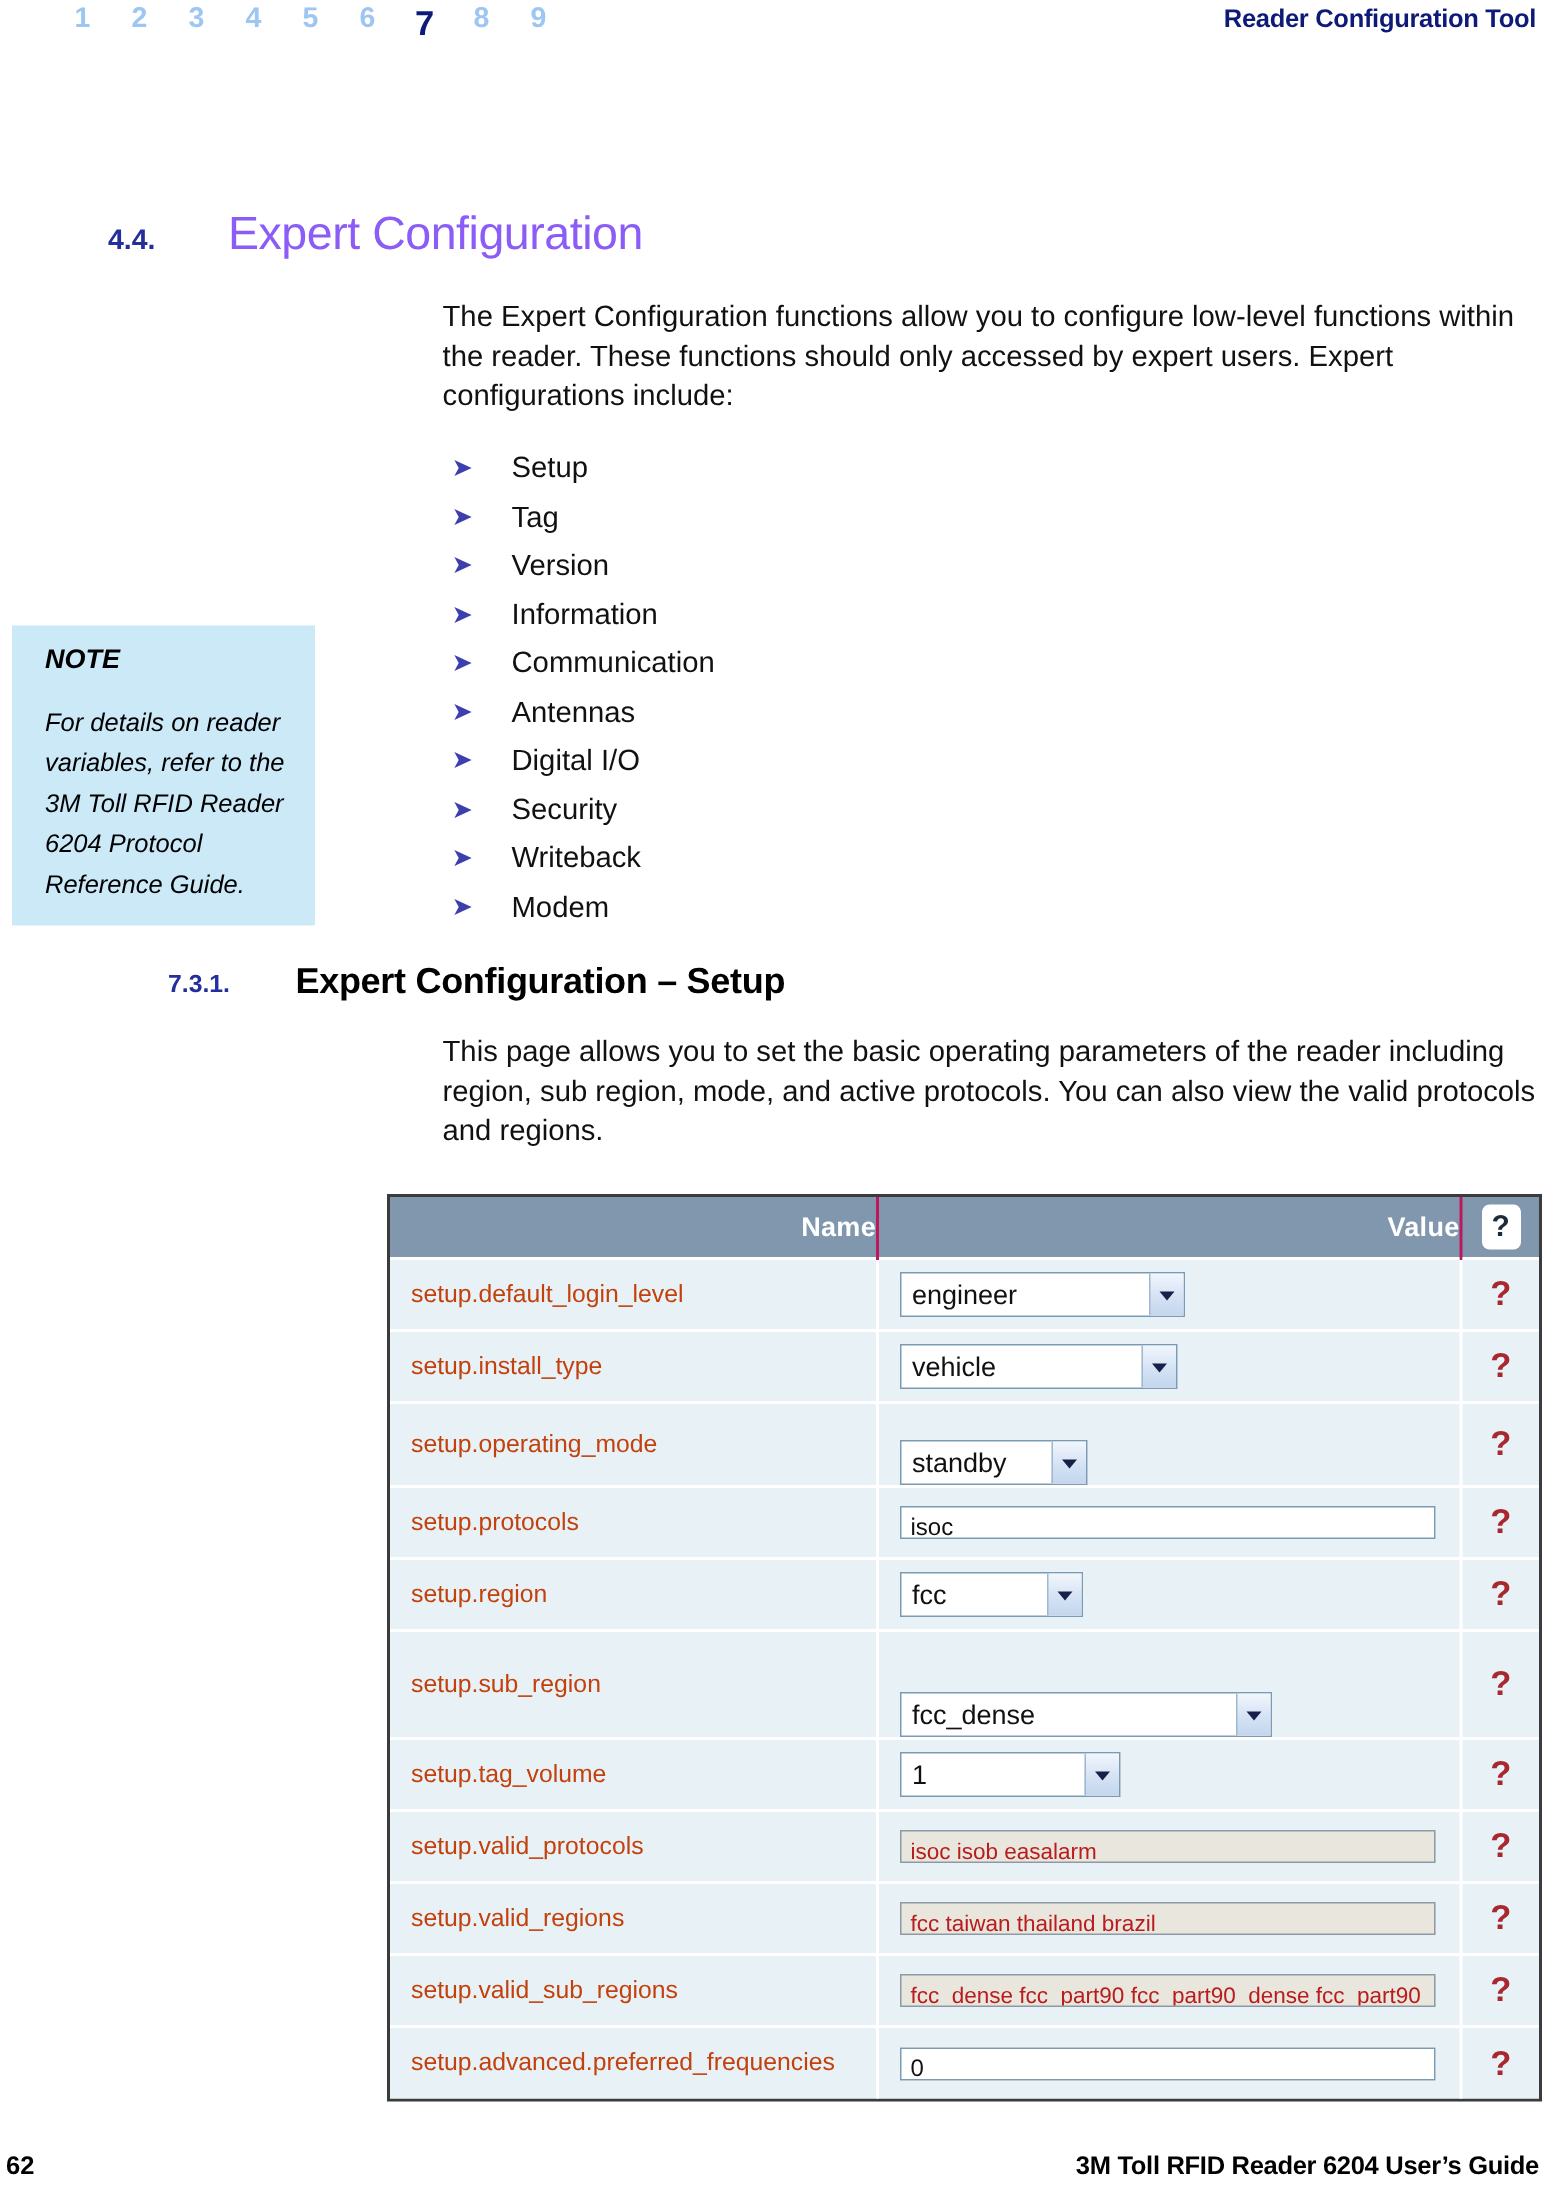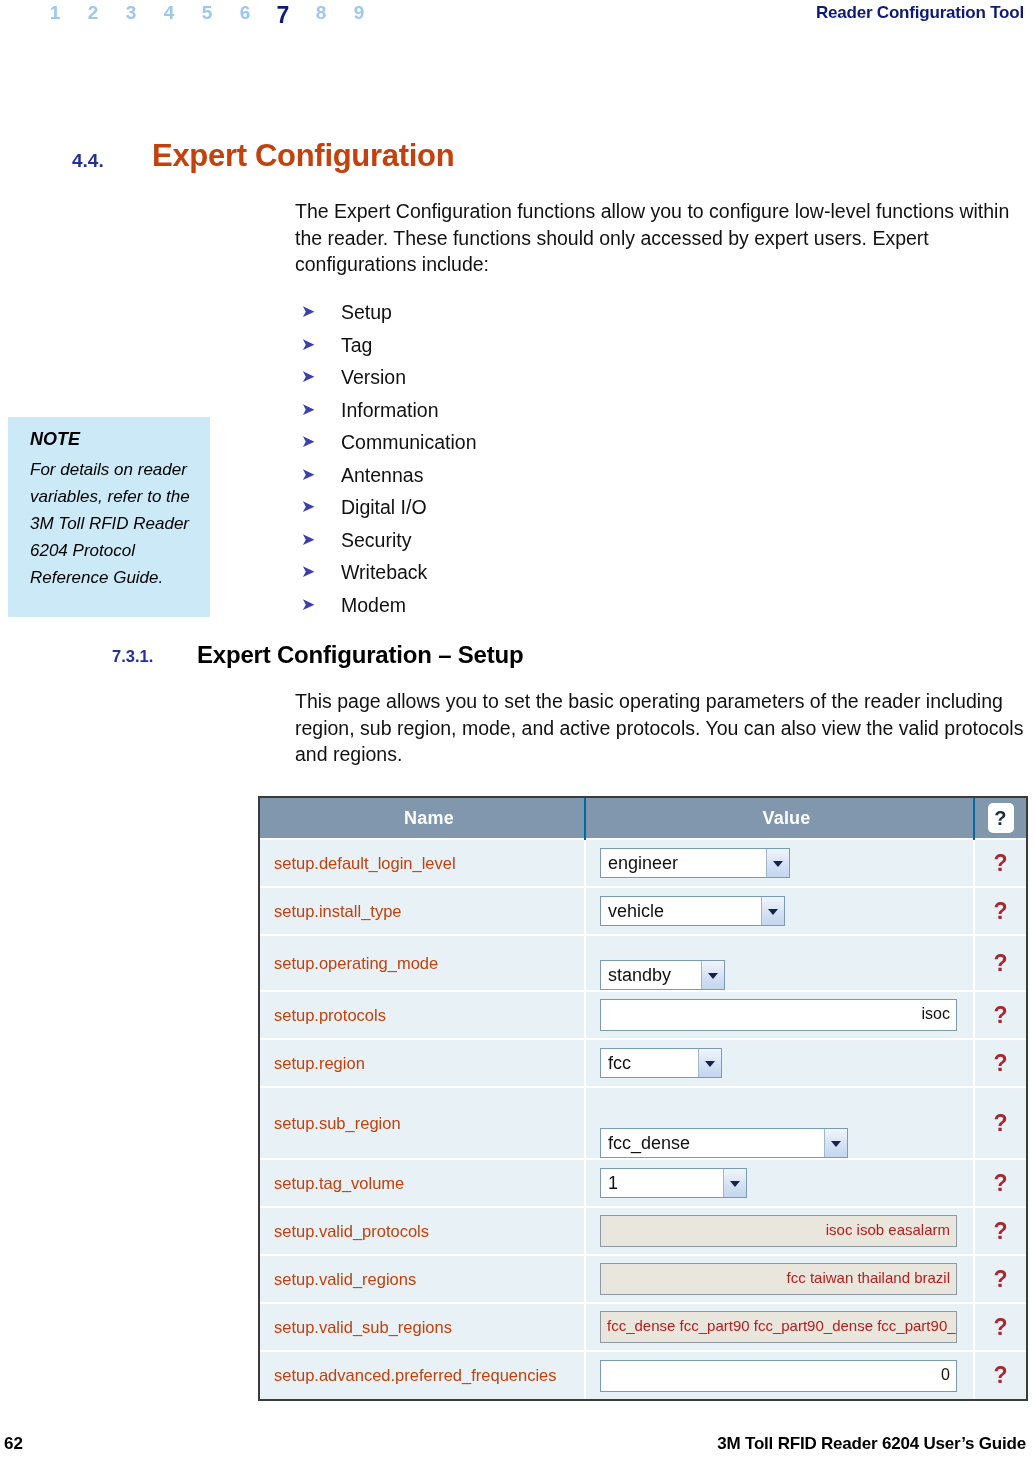--- a/index.html
+++ b/index.html
@@ -68,22 +68,22 @@
     top: 12px;
     font-size: 19px;
     font-weight: bold;
     color: #23309b;
   }
   .h1-text {
     position: absolute;
     left: 152px;
     top: 0px;
     font-size: 31px;
-    font-weight: bold;
-    color: #c2410c;
+    font-weight: normal;
+    color: #8b5cf6;
     letter-spacing: -0.3px;
   }
 
   
   .body-para {
     position: absolute;
     left: 295px;
     width: 740px;
     font-size: 19.5px;
     line-height: 26.5px;
@@ -128,21 +128,21 @@
     height: 200px;
     background: #cce9f8;
     box-sizing: border-box;
     padding: 12px 14px 0 22px;
   }
   .note-title {
     font-size: 18px;
     font-weight: bold;
     font-style: italic;
     color: #000000;
-    margin-bottom: 6px;
+    margin-bottom: 18px;
   }
   .note-text {
     font-size: 17px;
     font-style: italic;
     line-height: 27px;
     color: #000000;
   }
 
   
   .h2-row {
@@ -191,24 +191,24 @@
   }
   .col-name  { width: 325px; }
   .col-value { width: 389px; }
   .col-help  { width: 52px; }
 
   thead th {
     background: #8097ae;
     color: #ffffff;
     font-size: 18px;
     font-weight: bold;
-    text-align: center;
+    text-align: right;
     height: 40px;
     vertical-align: middle;
-    border-right: 2px solid #0369a1;
+    border-right: 2px solid #be185d;
     letter-spacing: 0.2px;
   }
   thead th.hdr-name  { padding-left: 14px; }
   thead th.hdr-value { padding-left: 14px; }
   thead th.hdr-help  { text-align: center; border-right: none; }
 
   .help-chip {
     display: inline-block;
     width: 26px;
     height: 30px;
@@ -280,32 +280,31 @@
     margin-top: -2px;
     width: 0; height: 0;
     border-left: 5px solid transparent;
     border-right: 5px solid transparent;
     border-top: 6px solid #17204a;
   }
 
   
   .xp-input {
     display: inline-block;
-    height: 32px;
+    height: 22px;
     background: #ffffff;
     border: 1px solid #7b9bb5;
     box-sizing: border-box;
     padding: 0 6px;
     font-size: 16px;
     line-height: 28px;
     color: #111111;
     white-space: nowrap;
     overflow: hidden;
     vertical-align: middle;
-    text-align: right;
   }
   .xp-input.readonly {
     background: #e9e6dd;
     border: 1px solid #8d9aa6;
     color: #b91c1c;
     font-size: 15px;
   }
 
   
   .footer {

